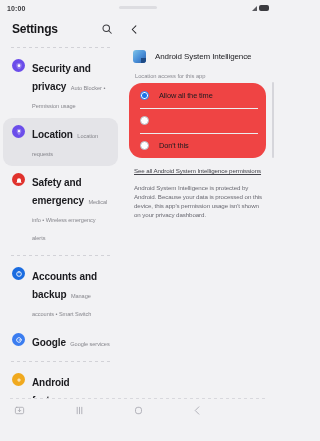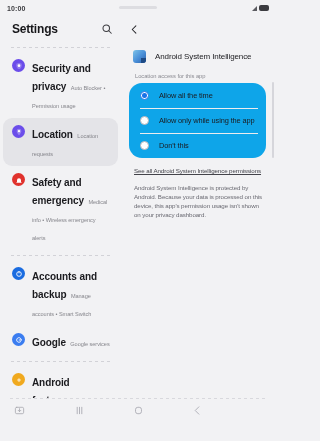--- a/index.html
+++ b/index.html
@@ -116,21 +116,21 @@
     border-bottom-right-radius: 3px;
   }
   .app-name { font-size: 8px; color: #1b1b1f; letter-spacing: -.1px; }
 
   .section-label {
     font-size: 5.8px; color: #8b8b92;
     padding: 2px 0 4px 14px; letter-spacing: -.05px;
   }
 
   .card {
-    background: #0ea5e9;
+    background: #ef4444;
     border-radius: 13px;
     margin: 0 10px 0 8px;
     overflow: hidden;
   }
   .radio-row {
     display: flex; align-items: center; gap: 10px;
     padding: 8px 10px 8px 11px;
     position: relative;
   }
   .radio-row + .radio-row::before {
@@ -332,21 +332,20 @@
 
       <div class="section-label">Location access for this app</div>
 
       <div class="card">
         <div class="radio-row">
           <span class="radio on"></span>
           <span class="radio-label">Allow all the time</span>
         </div>
         <div class="radio-row">
           <span class="radio"></span>
-          <span class="radio-label">Allow only while using the app</span>
         </div>
         <div class="radio-row">
           <span class="radio"></span>
           <span class="radio-label">Don't this</span>
         </div>
       </div>
 
       <a class="perm-link" href="#">See all Android System Intelligence permissions</a>
       <div class="perm-note">Android System Intelligence is protected by Android. Because your data is processed on this device, this app's permission usage isn't shown on your privacy dashboard.</div>
 

